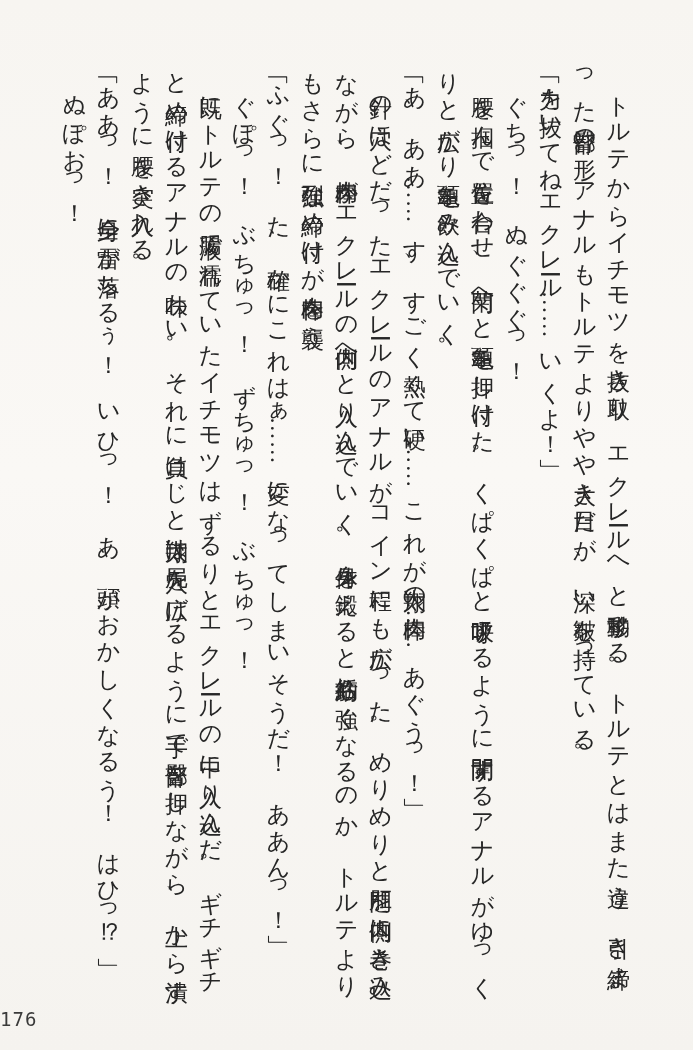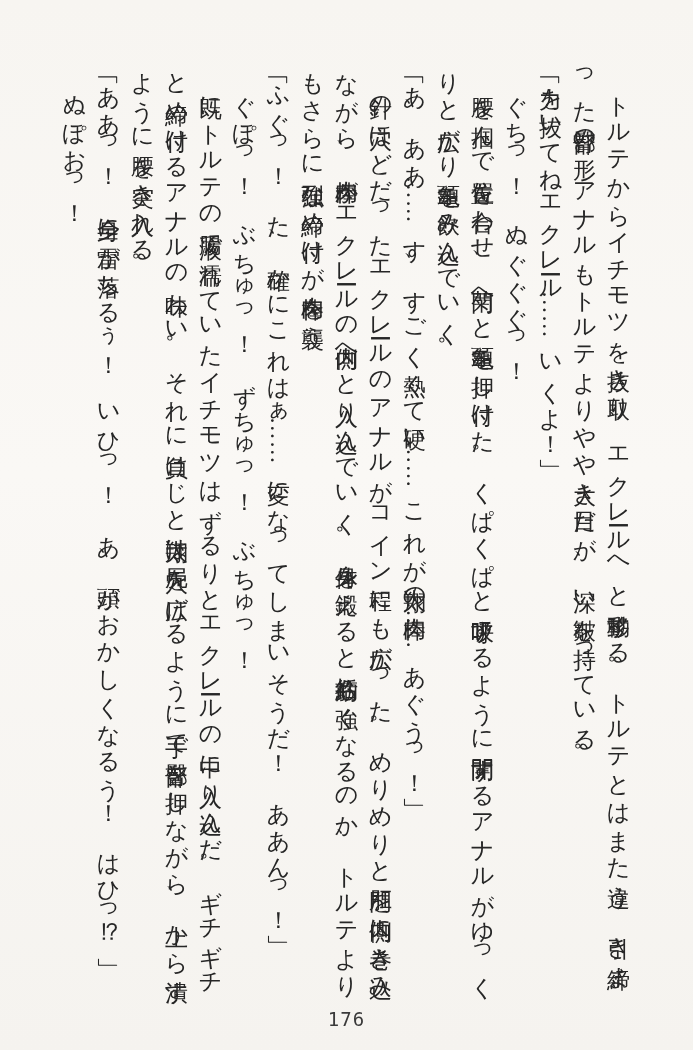--- a/index.html
+++ b/index.html
@@ -41,21 +41,21 @@
     text-indent: 1em;      
   }
   .p-dialogue {
     text-indent: 0.5em;    
   }
   .page-number {
     position: absolute;
     bottom: 20px;
     left: 0;
     right: 0;
-    text-align: center;
+    text-align: left;
     font-family: "DejaVu Sans Mono", monospace;
     font-size: 19px;
     letter-spacing: 1px;
     color: #3a3a3a;
   }
 </style>
 </head>
 <body>
 
 <div class="page">

